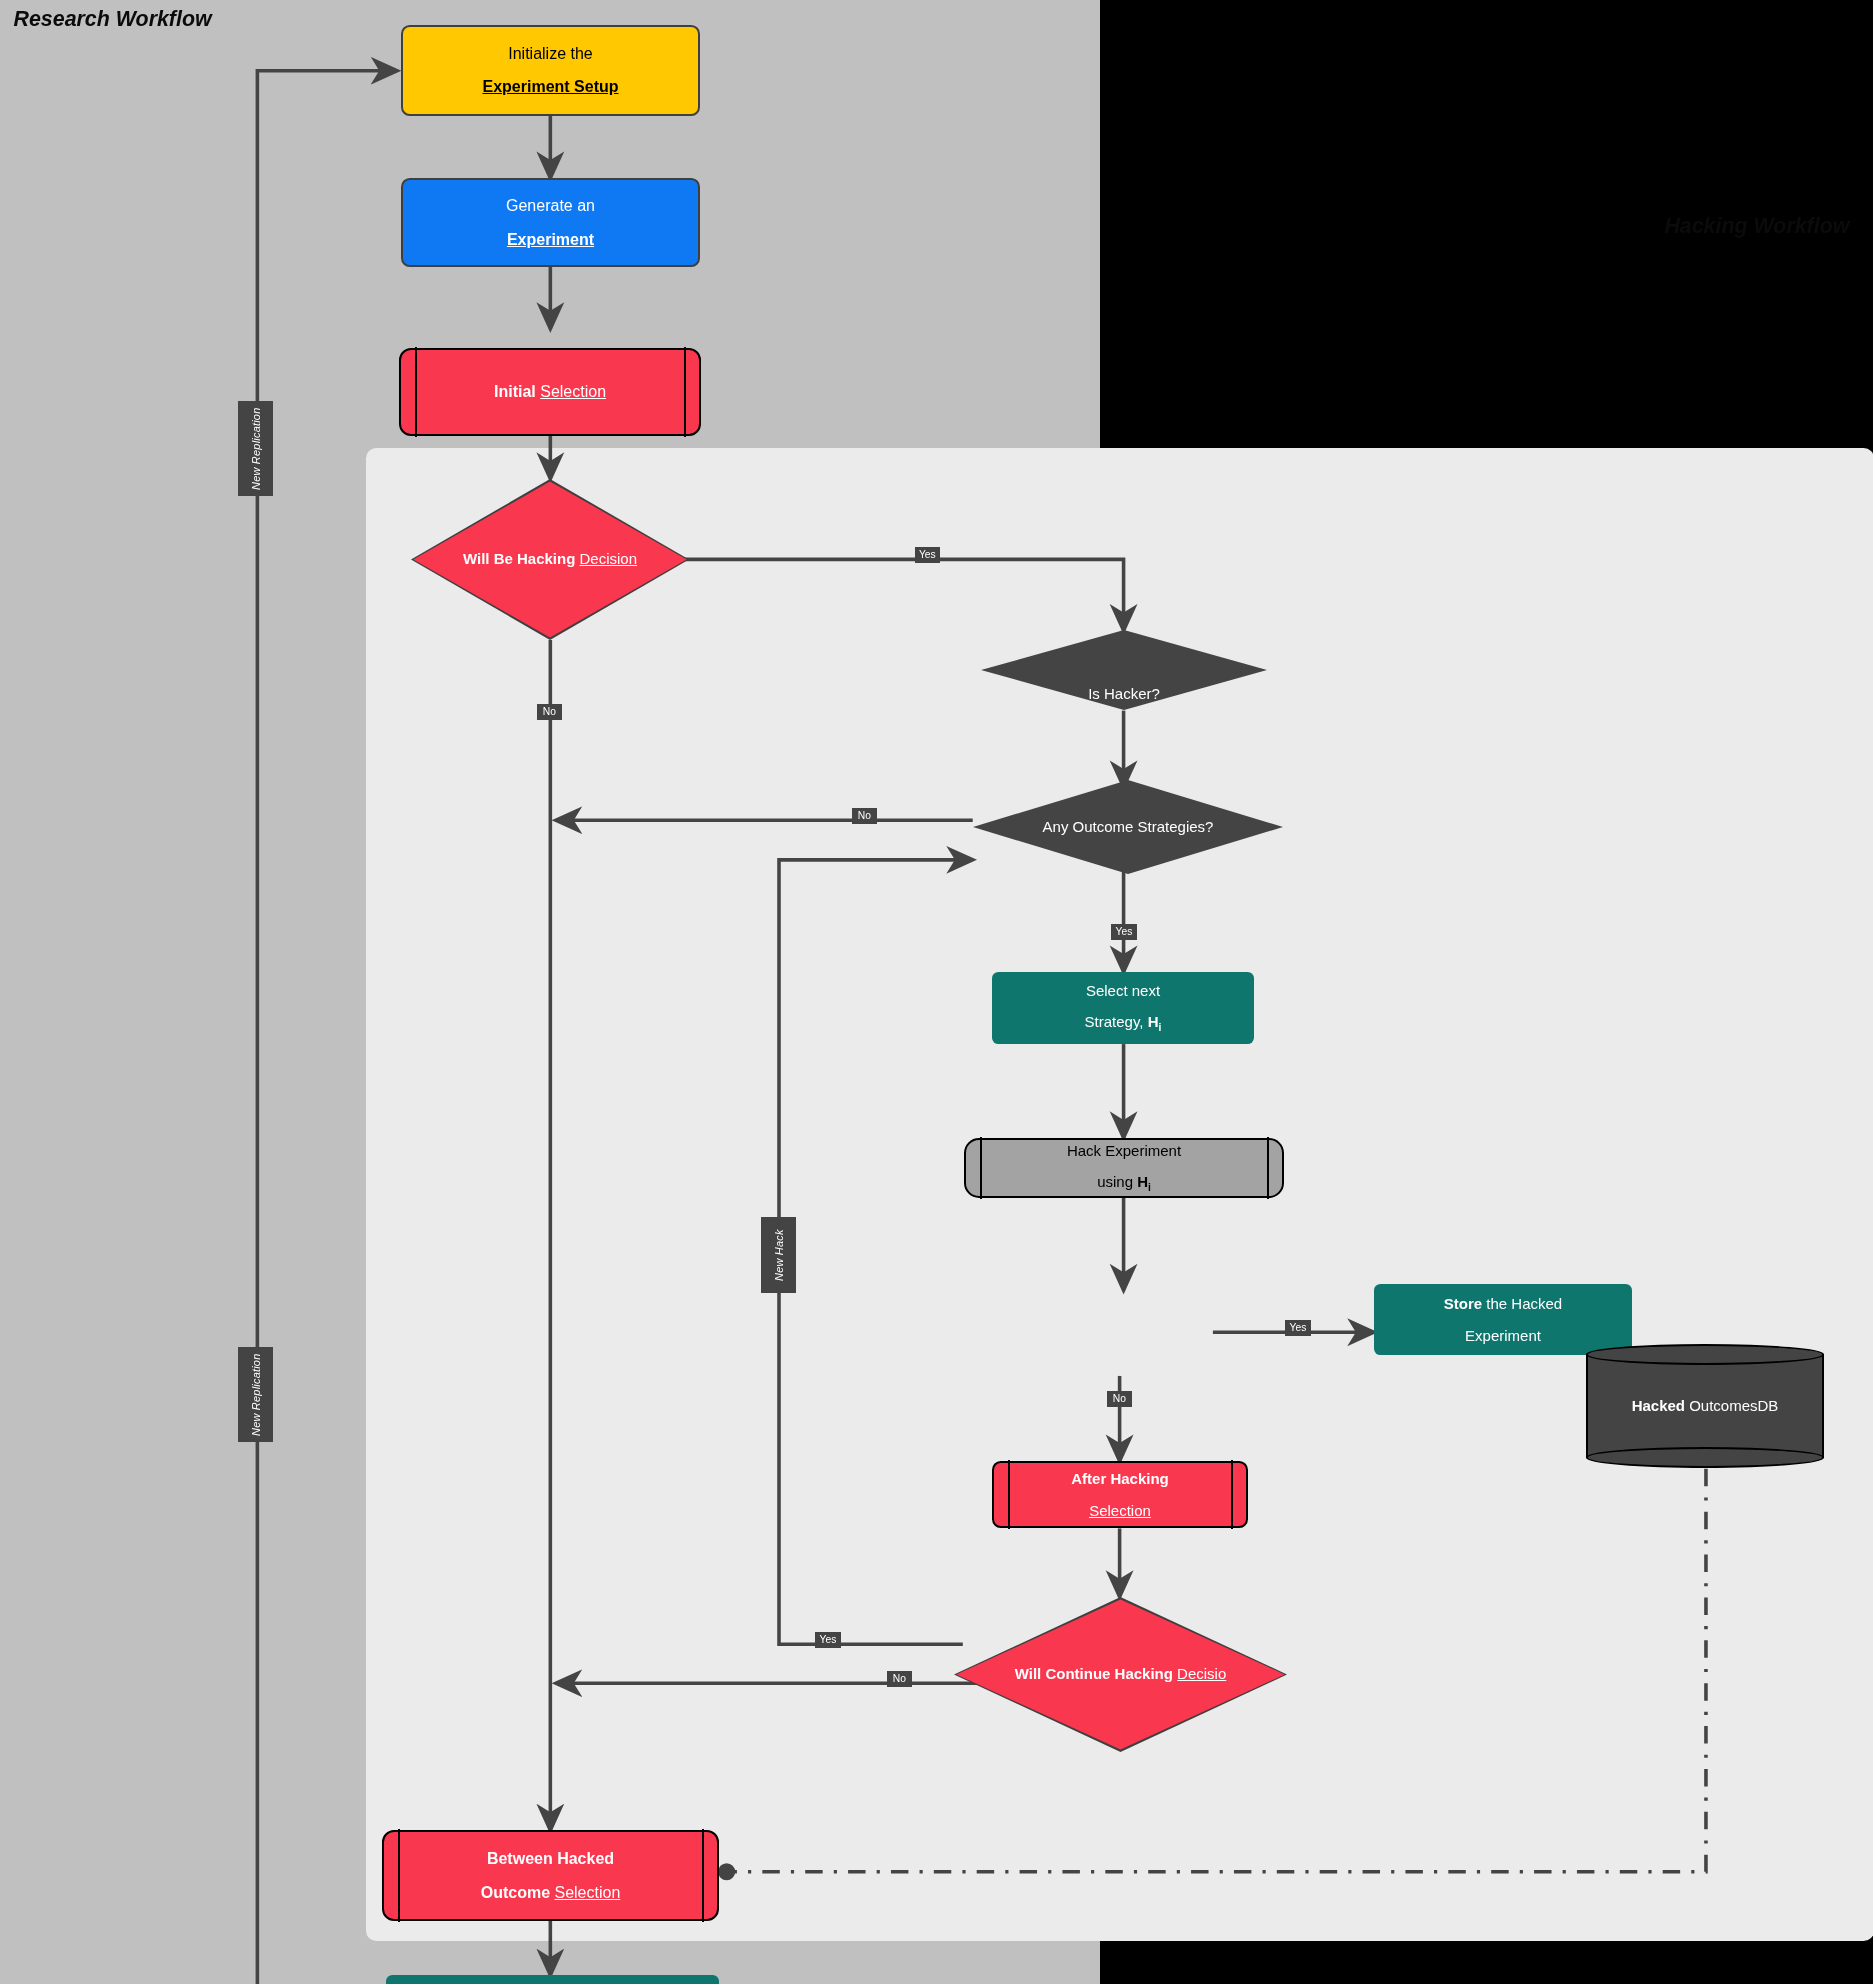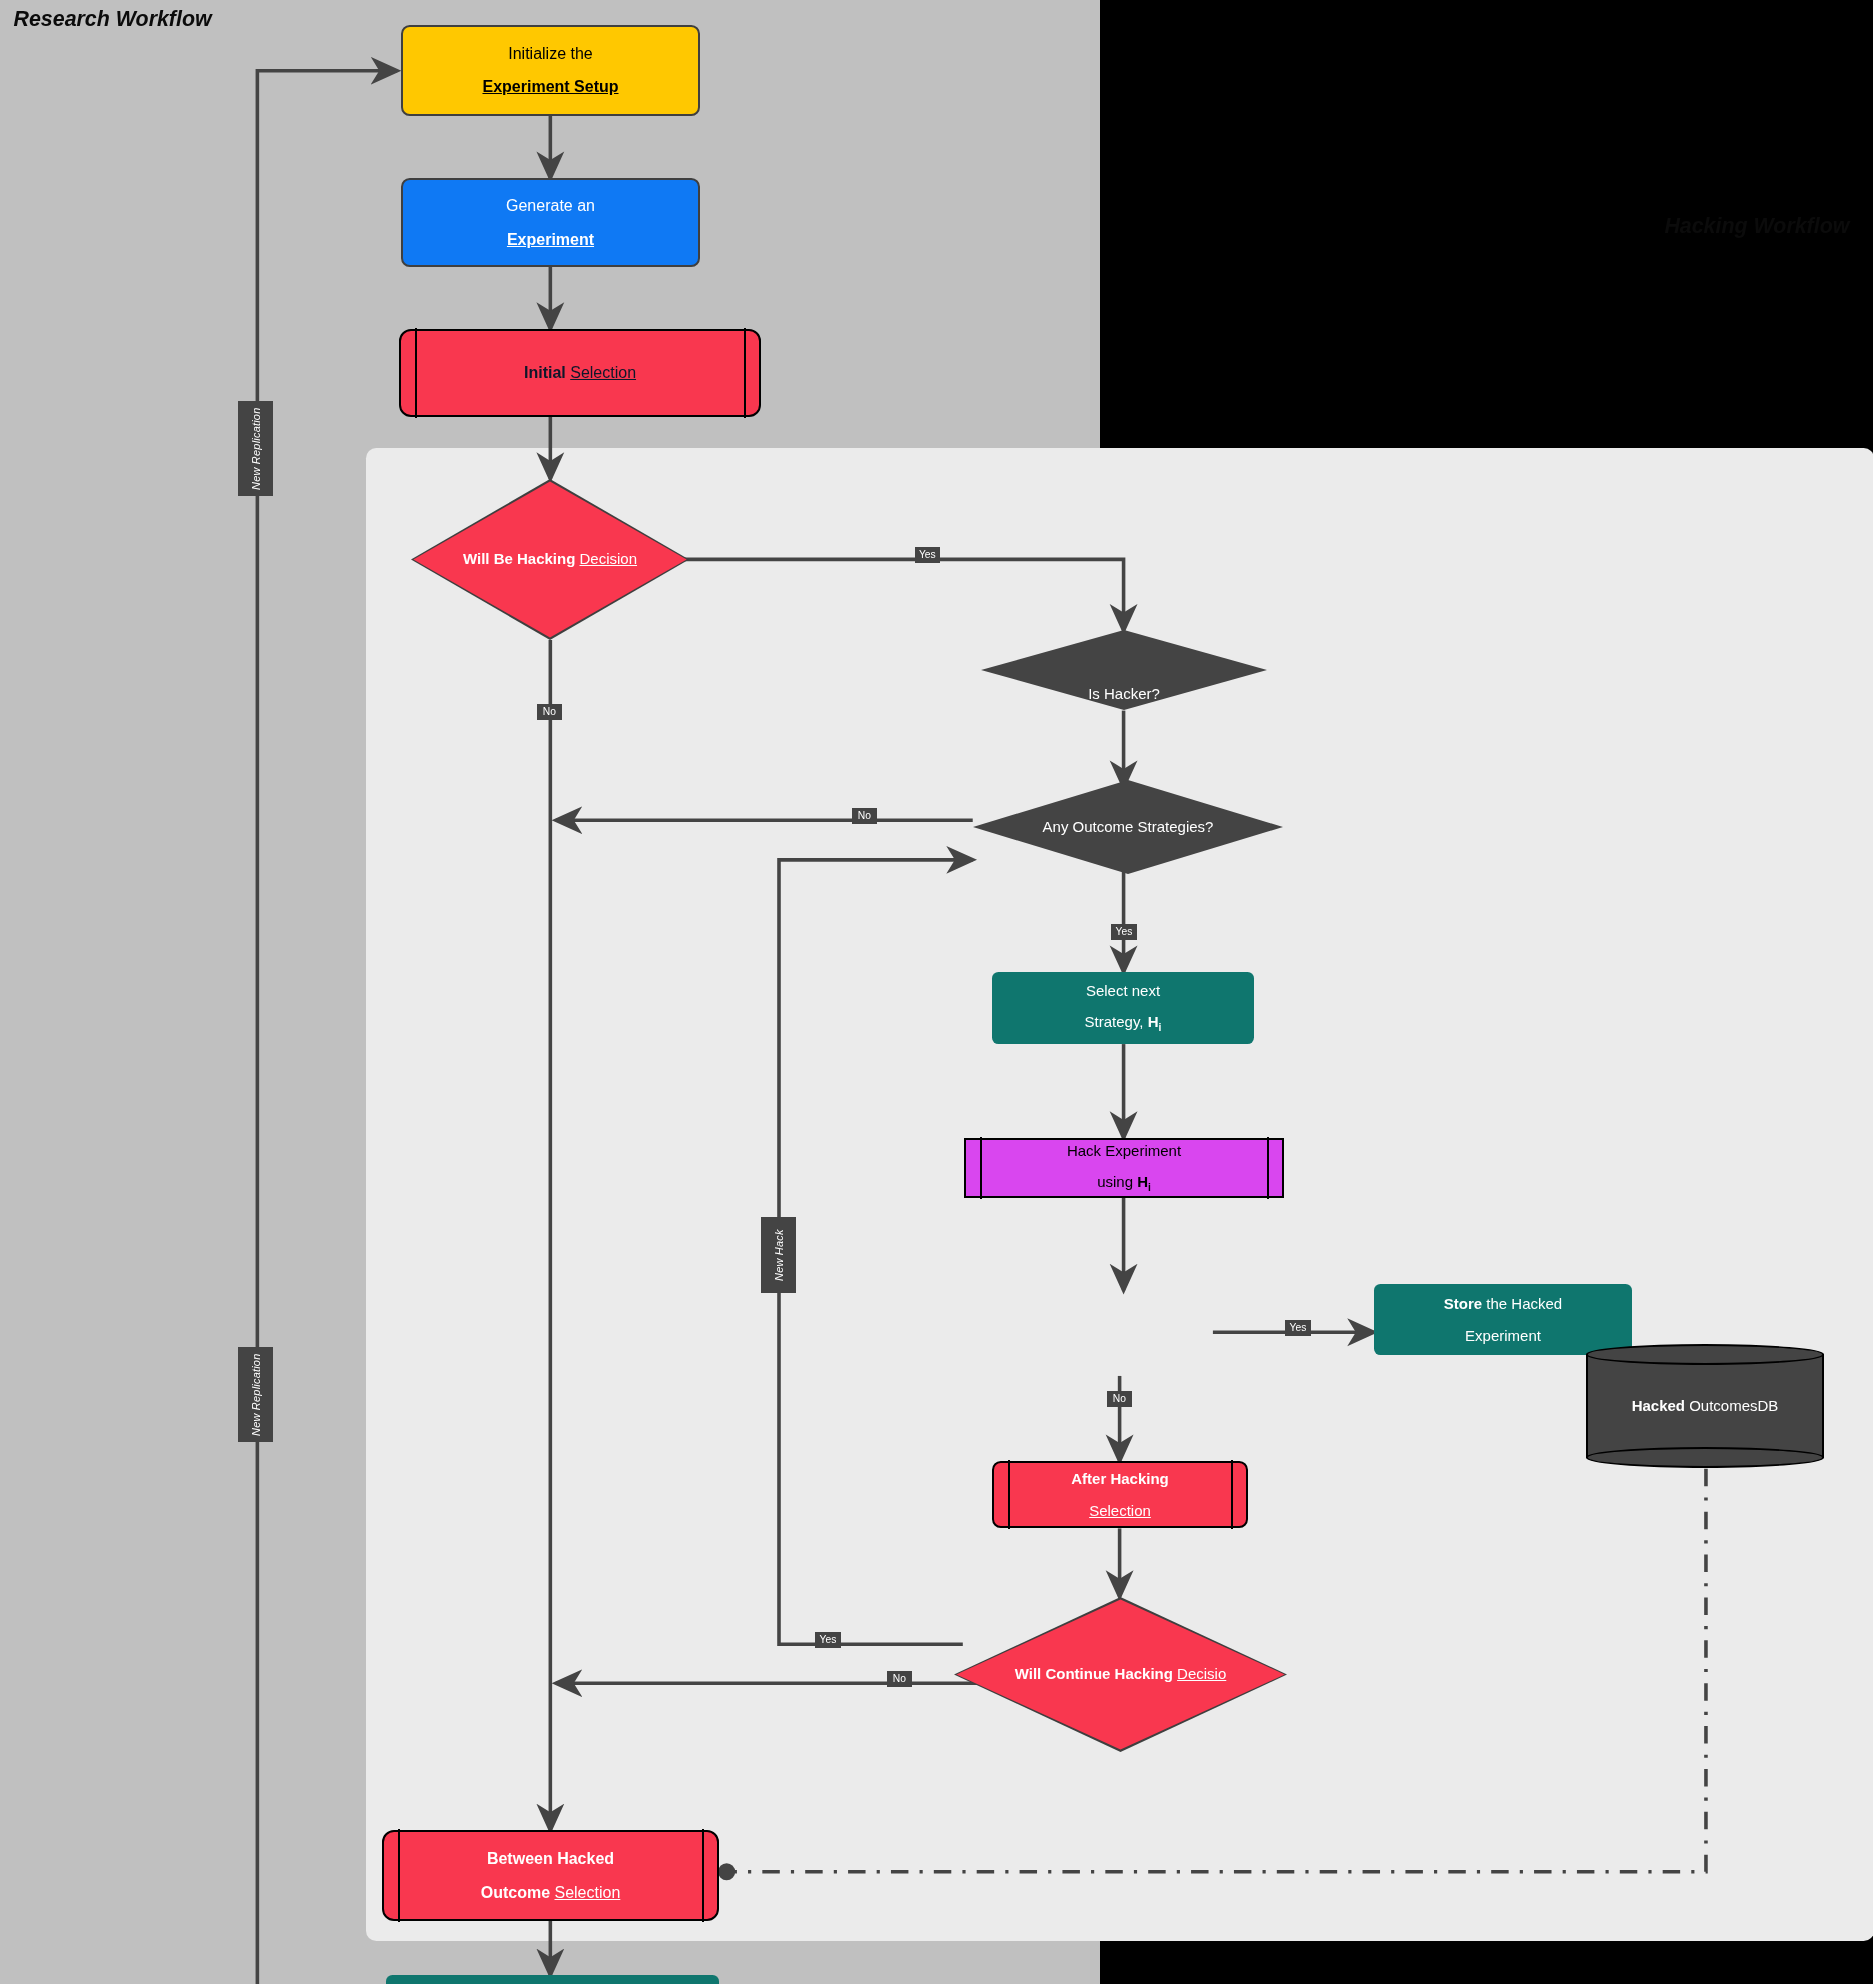--- a/index.html
+++ b/index.html
@@ -230,21 +230,21 @@
   <div class="node proc" style="left:401px; top:24.6px; width:299px; height:91px; background:#ffc800; color:#000; font-size:16px;">
     <span class="ln">Initialize the</span>
     <span class="ln b u">Experiment Setup</span>
   </div>
 
   <div class="node proc" style="left:401px; top:178px; width:299px; height:89px; background:#0f79f4; color:#fff; font-size:16px;">
     <span class="ln">Generate an</span>
     <span class="ln b u">Experiment</span>
   </div>
 
-  <div class="node subr" style="left:399px; top:329px; width:362px; height:88px; background:#f9374f; color:#0f172a; font-size:16px;">
+  <div class="node subr" style="left:399px; top:348px; width:302px; height:88px; background:#f9374f; color:#ffffff; font-size:16px;">
     <span class="ln"><b>Initial</b> <span class="u">Selection</span></span>
   </div>
 
   <div class="diamond redd" style="left:411px; top:479px; width:278px; height:161px;">
     <div class="dshape"></div>
     <div class="dtext" style="font-size:15px;">
       <span class="ln b">Will</span>
       <span class="ln b">Be Hacking</span>
       <span class="ln u">Decision</span>
     </div>
@@ -263,21 +263,21 @@
       <span class="ln">Any Outcome</span>
       <span class="ln">Strategies?</span>
     </div>
   </div>
 
   <div class="node dark" style="left:992px; top:972px; width:262px; height:72px; font-size:15px;">
     <span class="ln">Select next</span>
     <span class="ln"><span>Strategy, </span><b>H</b><b style="font-size:10.3px;vertical-align:sub;">i</b></span>
   </div>
 
-  <div class="node subr" style="left:964px; top:1138px; width:320px; height:60px; background:#d946ef; color:#000; font-size:15px; border-radius:0;">
+  <div class="node subr" style="left:964px; top:1138px; width:320px; height:60px; background:#a3a3a3; color:#000; font-size:15px; border-radius:15px;">
     <span class="ln">Hack Experiment</span>
     <span class="ln"><span>using </span><b>H</b><b style="font-size:10.3px;vertical-align:sub;">i</b></span>
   </div>
 
 
   <div class="node dark" style="left:1374px; top:1284px; width:258px; height:71px; font-size:15px;">
     <span class="ln"><b>Store</b><span> the Hacked</span></span>
     <span class="ln">Experiment</span>
   </div>
 

